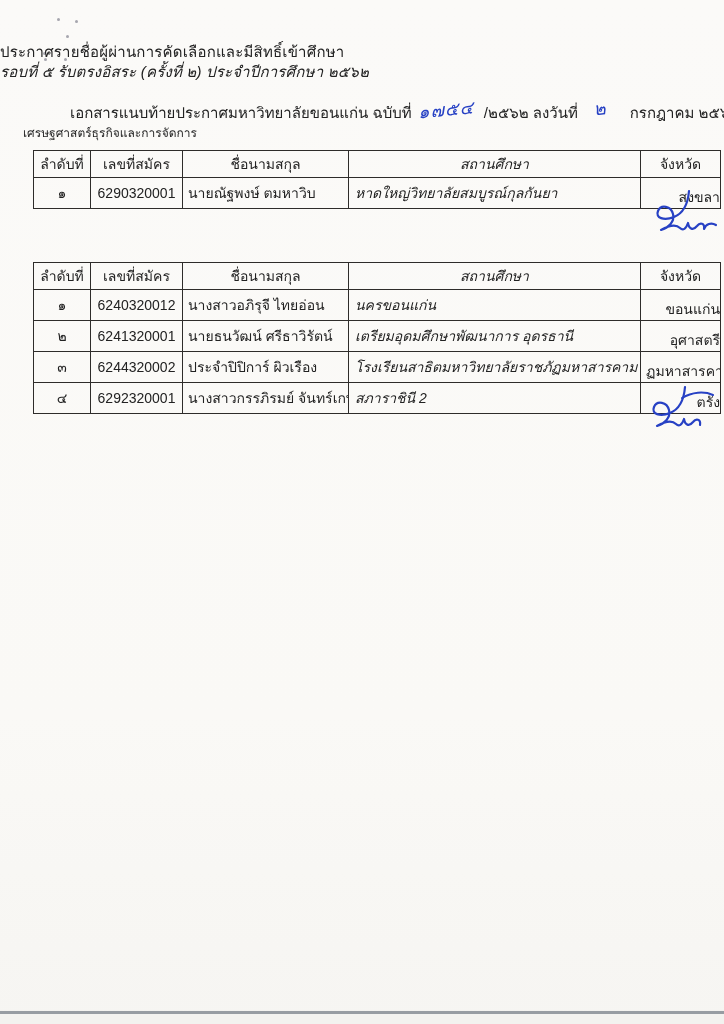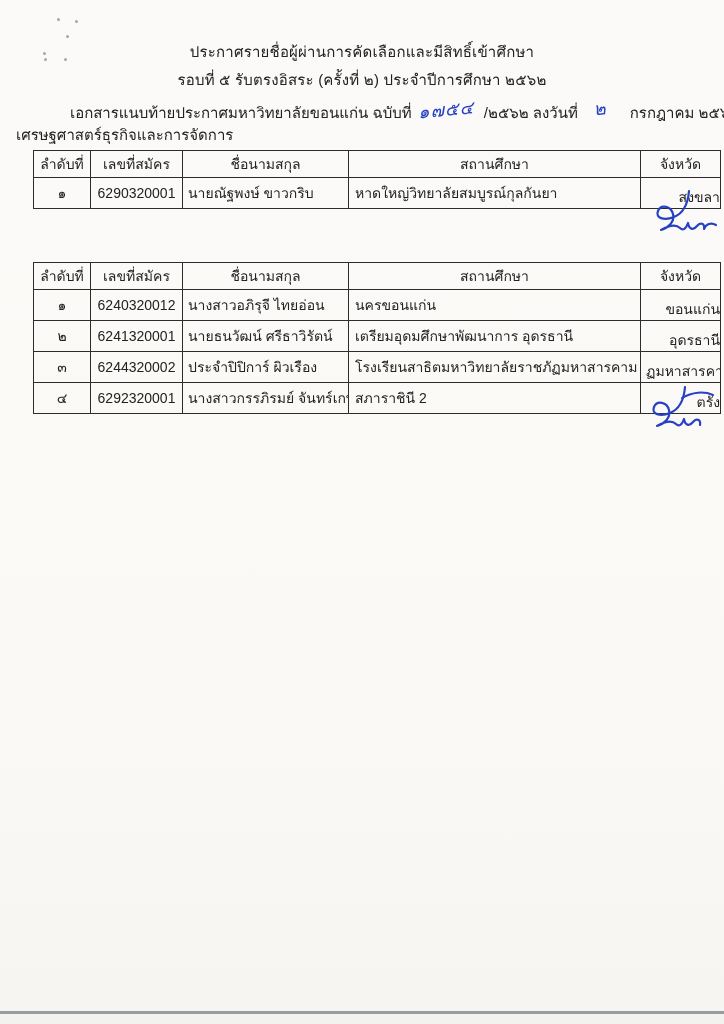--- a/index.html
+++ b/index.html
@@ -9,41 +9,41 @@
     color: #262626;
     background: #e9e8e6;
   }
   .paper {
     position: relative;
     width: 724px; height: 1024px;
     background: linear-gradient(180deg, #fbfaf8 0%, #faf9f6 70%, #f6f5f2 100%);
   }
   .title-line {
     position: absolute; left: 0; width: 100%;
-    text-align: center; font-size: 15px; color: #222;
+    font-size: 15px; color: #222;
     letter-spacing: 0.2px;
   }
   #title1 { top: 40px; }
-  #title2 { top: 68px; }
+  #title2 { top: 60px; font-style: italic; }
   .doc-line {
     position: absolute; top: 97px; left: 70px; width: 640px;
     font-size: 15px; color: #222; white-space: nowrap;
   }
   .hand {
     display: inline-block;
     color: var(--ink, #2741c4);
     font-size: 18px;
     font-style: italic;
     transform: rotate(-5deg) translateY(-2px);
   }
   .hand.number { margin: 0 10px 0 6px; letter-spacing: 1px; }
   .hand.day { margin: 0 24px 0 16px; transform: rotate(-8deg) translateY(-3px); }
   .section-title {
-    position: absolute; left: 16px;
-    font-size: 15px; color: #1f1f1f;
+    position: absolute; left: 23px;
+    font-size: 12px; color: #1f1f1f;
   }
   #section-title-0 { top: 123px; }
   #section-title-1 { top: 237px; }
   table.list {
     position: absolute; left: 33px;
     width: 672px;
     border-collapse: collapse;
     table-layout: fixed;
     background: transparent;
   }
@@ -56,21 +56,21 @@
     color: #222;
     overflow: hidden;
     white-space: nowrap;
     margin-top: 30px;
   }
   table.list th { height: 27px; text-align: center; }
   table.list td { height: 30px; }
   .col0 { width: 57px;  text-align: center; }
   .col1 { width: 92px;  text-align: center; }
   .col2 { width: 166px; text-align: left; padding-left: 5px; }
-  .col3 { width: 292px; text-align: left; padding-left: 6px; }
+  .col3 { width: 292px; text-align: left; padding-left: 6px; font-style: italic; }
   .col4 { width: 80px;  text-align: right; padding-left: 5px; padding-top: 8px; vertical-align: middle; }
   th.col2, th.col3, th.col4 { text-align: center; padding: 0; }
   .signature {
     position: absolute;
     pointer-events: none;
   }
   #signature-0 { left: 642px; top: 188px; }
   #signature-1 { left: 636px; top: 382px; }
   .speck { position: absolute; background: #8a8a96; border-radius: 50%; opacity: .75; }
   .bottom-edge {
@@ -110,21 +110,21 @@
           <th class="col1">เลขที่สมัคร</th>
           <th class="col2">ชื่อนามสกุล</th>
           <th class="col3">สถานศึกษา</th>
           <th class="col4">จังหวัด</th>
         </tr>
       </thead>
     <tbody>
         <tr>
           <td class="col0">๑</td>
           <td class="col1">6290320001</td>
-          <td class="col2">นายณัฐพงษ์  ขาวกริบ</td>
+          <td class="col2">นายณัฐพงษ์  ตมหาวิบ</td>
           <td class="col3">หาดใหญ่วิทยาลัยสมบูรณ์กุลกันยา</td>
           <td class="col4">สงขลา</td>
         </tr>
       </tbody>
   </table>
 
   <svg class="signature" id="signature-0" width="78" height="58" viewBox="0 0 78 58">
     <path d="M47,3 C46,15 42,25 32,29 C22,33 13,30 16,23 C19,16 29,18 31,26 C33,34 26,40 19,42 C26,38 34,36 38,40 C41,43 44,41 46,35 C47,41 51,43 55,38 C58,34 63,35 62,41 C64,36 69,34 74,37" fill="none" stroke="#2741c4" stroke-width="2.2" stroke-linecap="round" stroke-linejoin="round"></path>
   </svg>
 
@@ -144,21 +144,21 @@
           <td class="col1">6240320012</td>
           <td class="col2">นางสาวอภิรุจี  ไทยอ่อน</td>
           <td class="col3">นครขอนแก่น</td>
           <td class="col4">ขอนแก่น</td>
         </tr>
         <tr>
           <td class="col0">๒</td>
           <td class="col1">6241320001</td>
           <td class="col2">นายธนวัฒน์  ศรีธาวิรัตน์</td>
           <td class="col3">เตรียมอุดมศึกษาพัฒนาการ อุดรธานี</td>
-          <td class="col4">อุดรธานี</td>
+          <td class="col4">อุศาสตรี</td>
         </tr>
         <tr>
           <td class="col0">๓</td>
           <td class="col1">6244320002</td>
           <td class="col2">ประจำปิปิการ์  ผิวเรือง</td>
           <td class="col3">โรงเรียนสาธิตมหาวิทยาลัยราชภัฏมหาสารคาม</td>
           <td class="col4">ฏมหาสารคาม</td>
         </tr>
         <tr>
           <td class="col0">๔</td>

